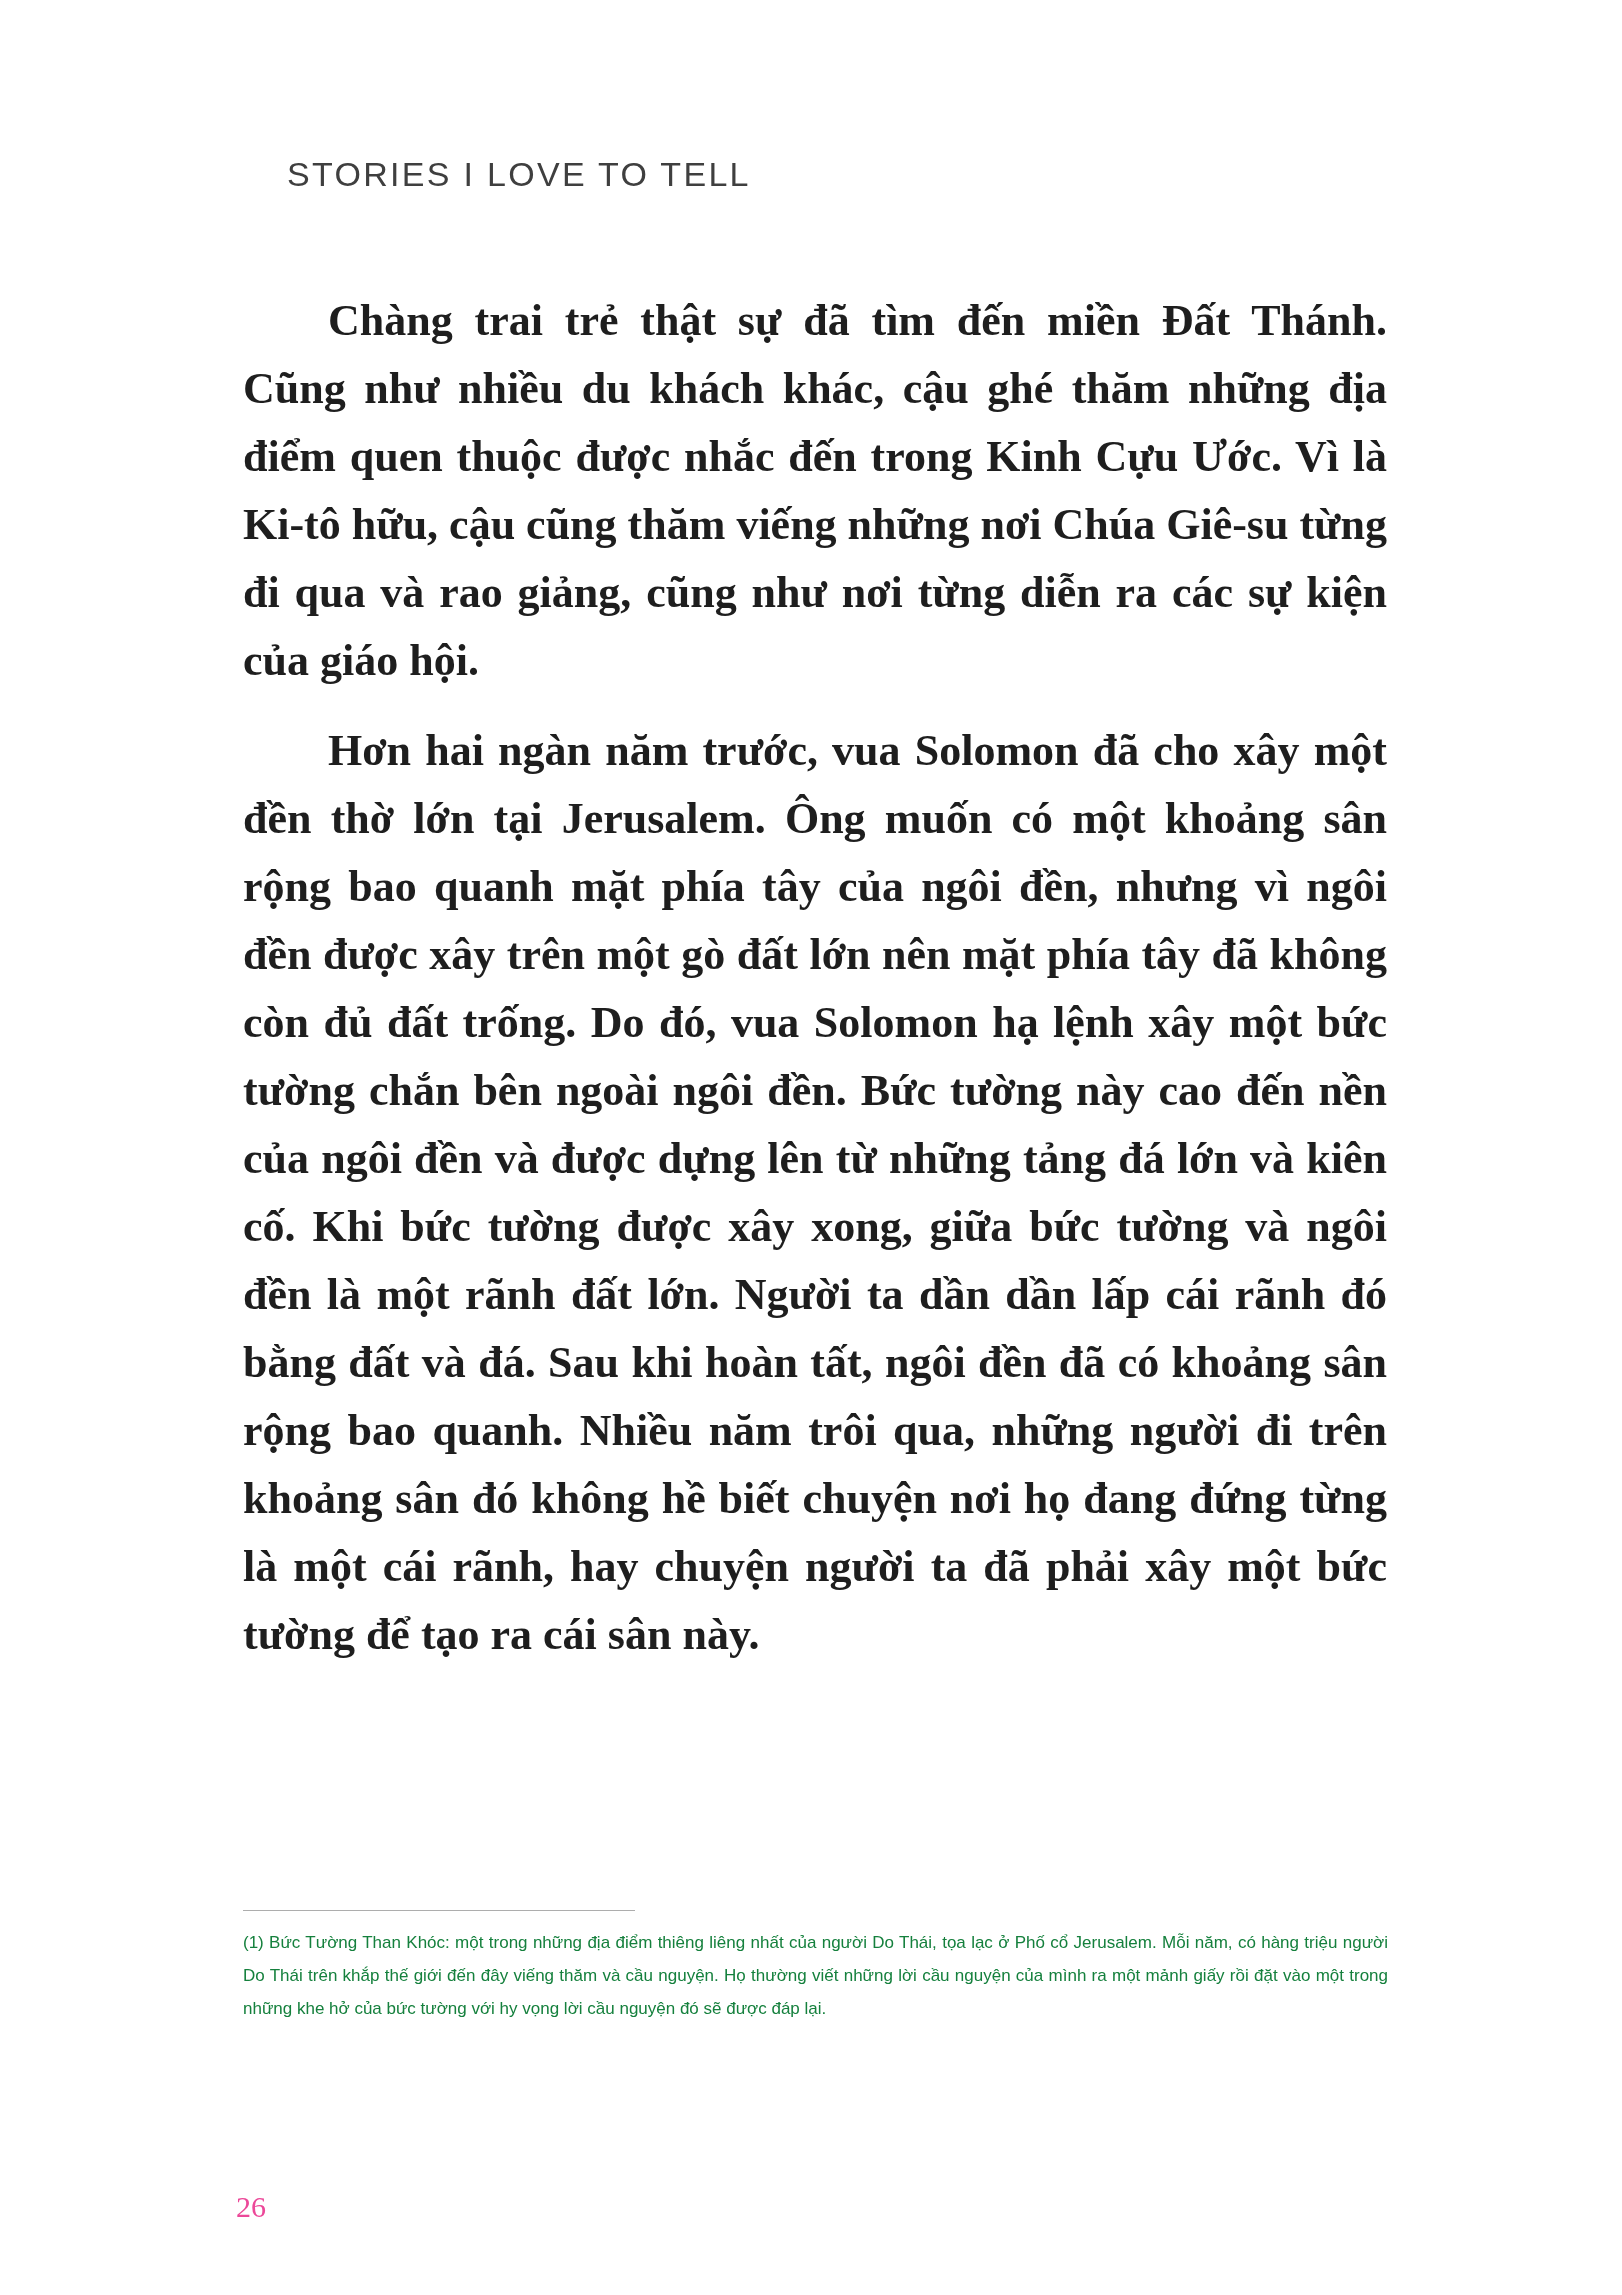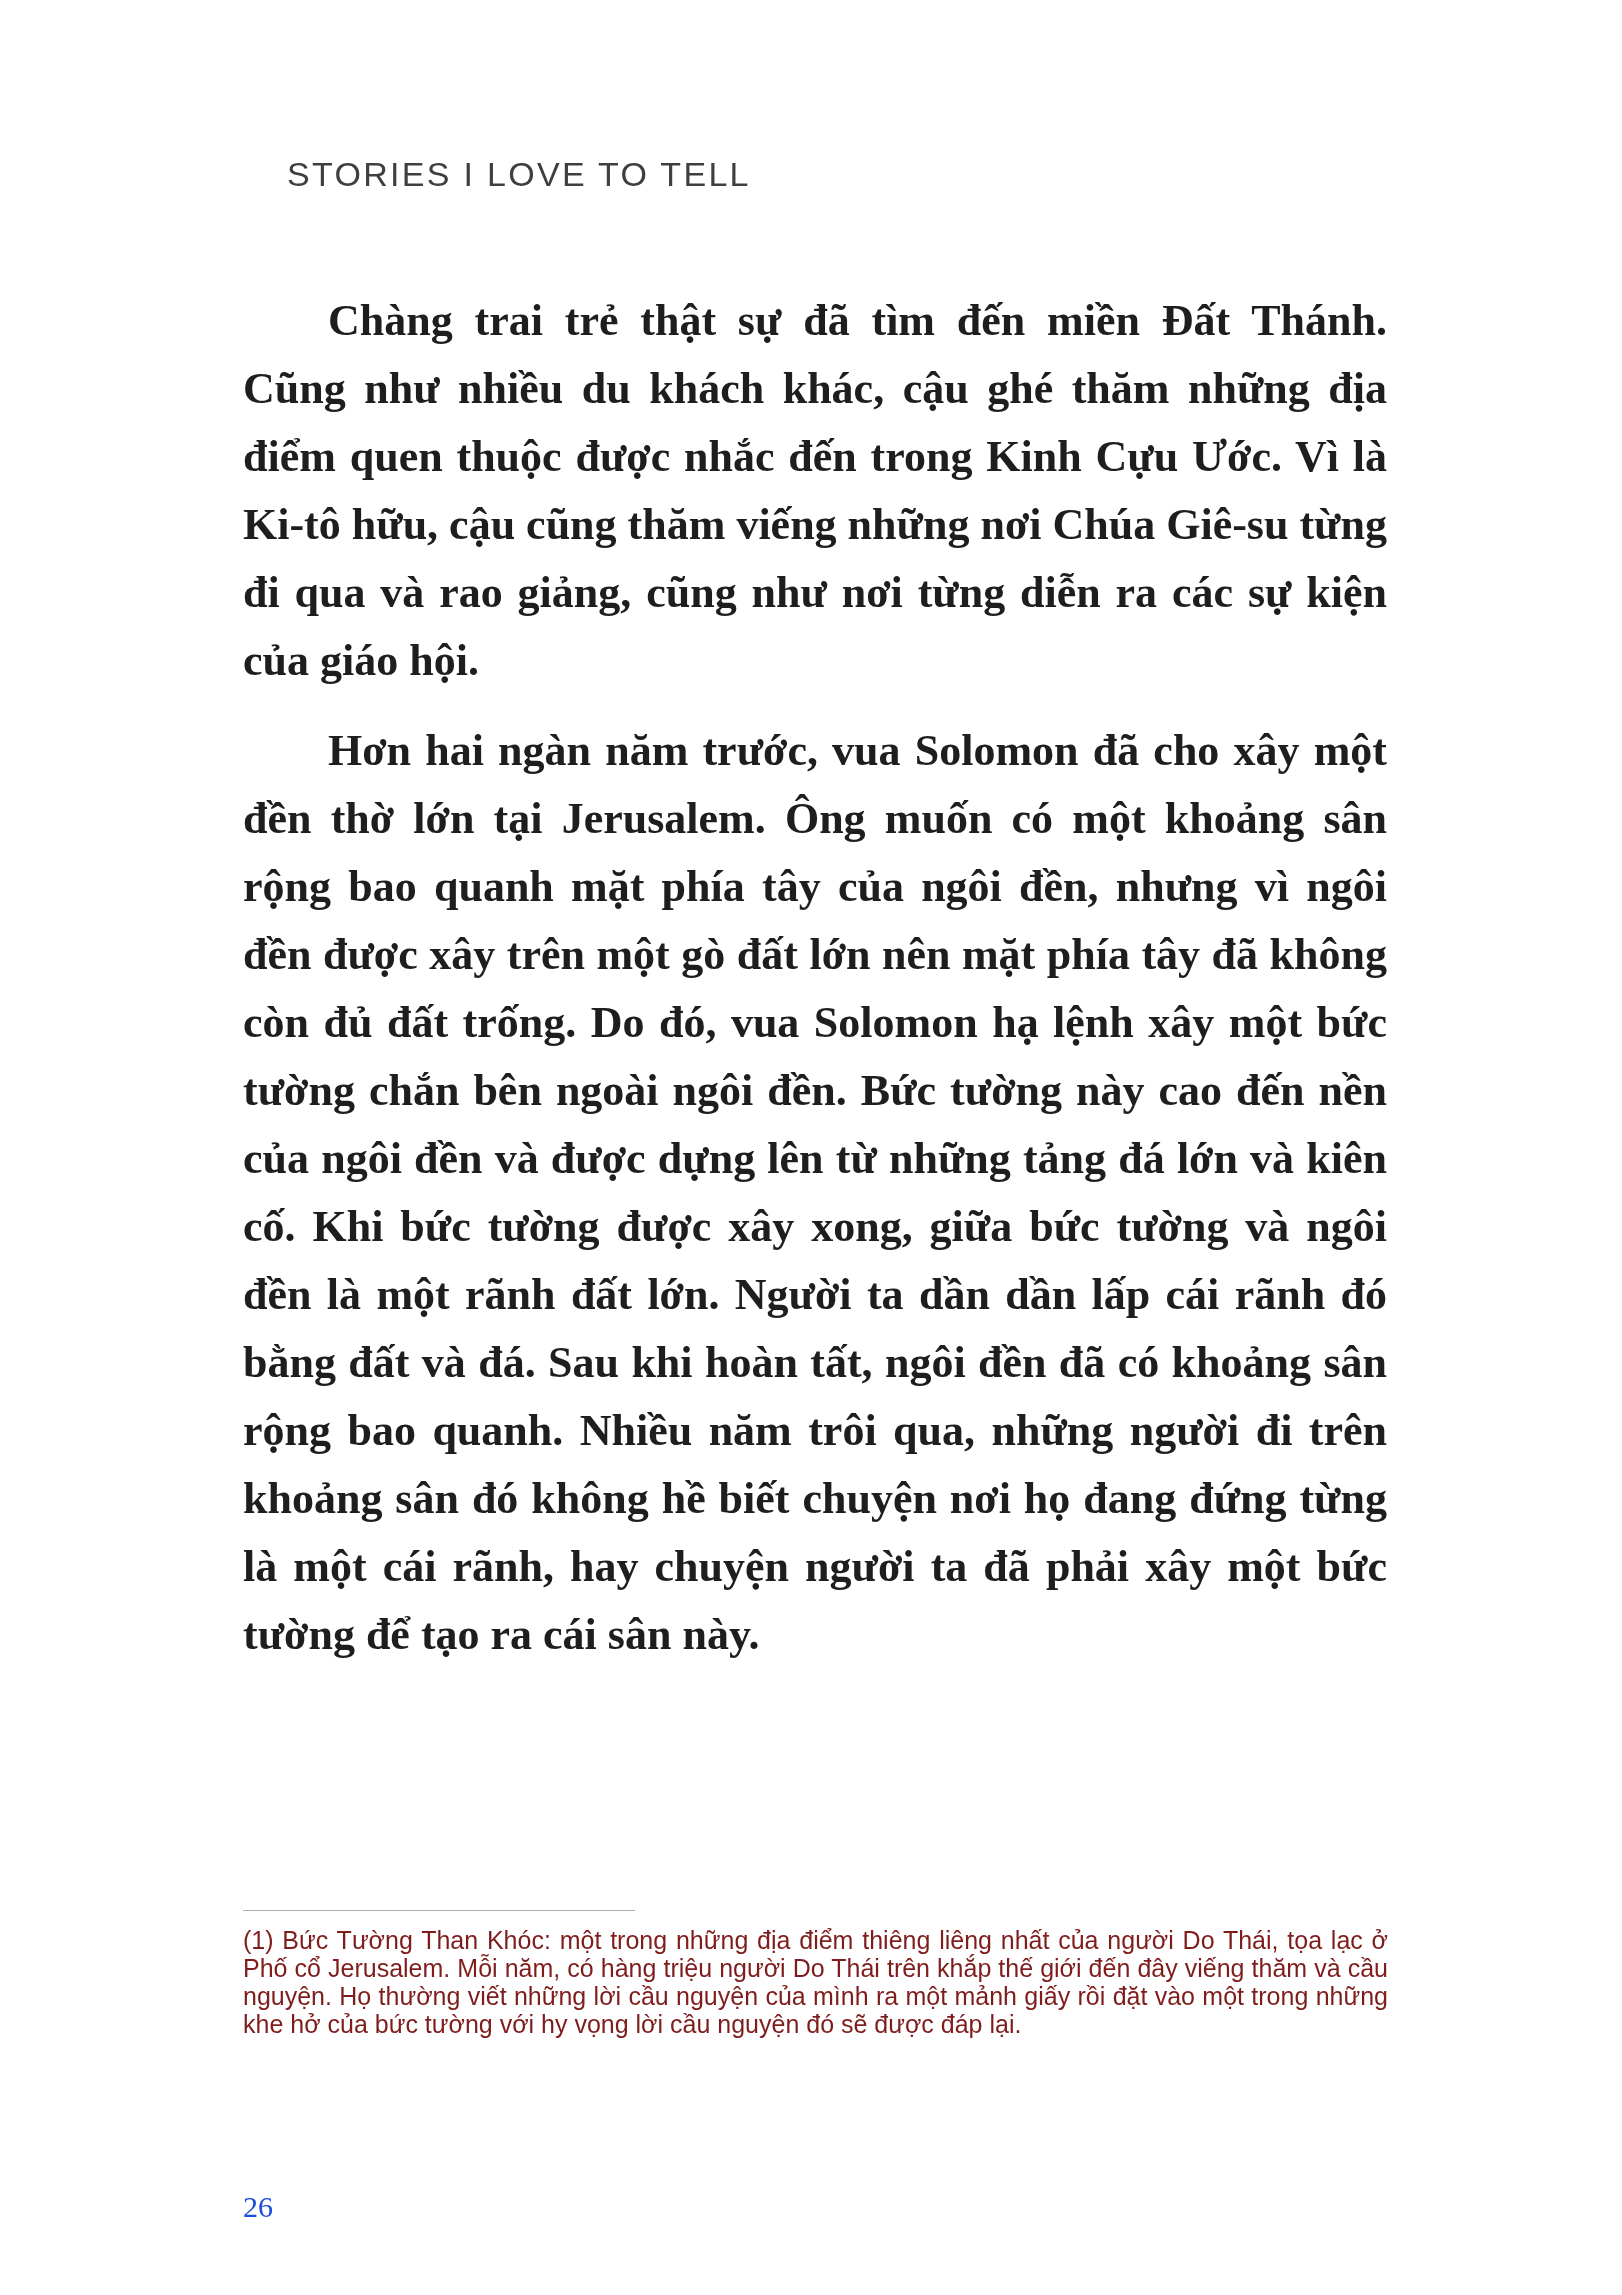--- a/index.html
+++ b/index.html
@@ -59,34 +59,34 @@
     width: 1145px;
   }
   .footnote-rule {
     width: 392px;
     height: 0;
     border-top: 1.4px solid #adadad;
     margin: 0 0 15px 0;
   }
   .footnote-text {
     font-family: "Liberation Sans", sans-serif;
-    font-size: 25px;
-    line-height: 28px;
-    color: #7f1d1d;
+    font-size: 17px;
+    line-height: 33px;
+    color: #15803d;
     text-align: justify;
     margin: 0;
     hyphens: none;
   }
   .page-number {
     position: absolute;
-    left: 243px;
+    left: 236px;
     top: 2190px;
     font-family: "Liberation Serif", serif;
     font-size: 30px;
-    color: #1d4ed8;
+    color: #ec4899;
   }
 </style>
 </head>
 <body>
 
 <header class="running-header">STORIES I LOVE TO TELL</header>
 
 <main class="text-block">
   <p>Chàng trai trẻ thật sự đã tìm đến miền Đất Thánh. Cũng như nhiều du khách khác, cậu ghé thăm những địa điểm quen thuộc được nhắc đến trong Kinh Cựu Ước. Vì là Ki-tô hữu, cậu cũng thăm viếng những nơi Chúa Giê-su từng đi qua và rao giảng, cũng như nơi từng diễn ra các sự kiện của giáo hội.</p>
 

